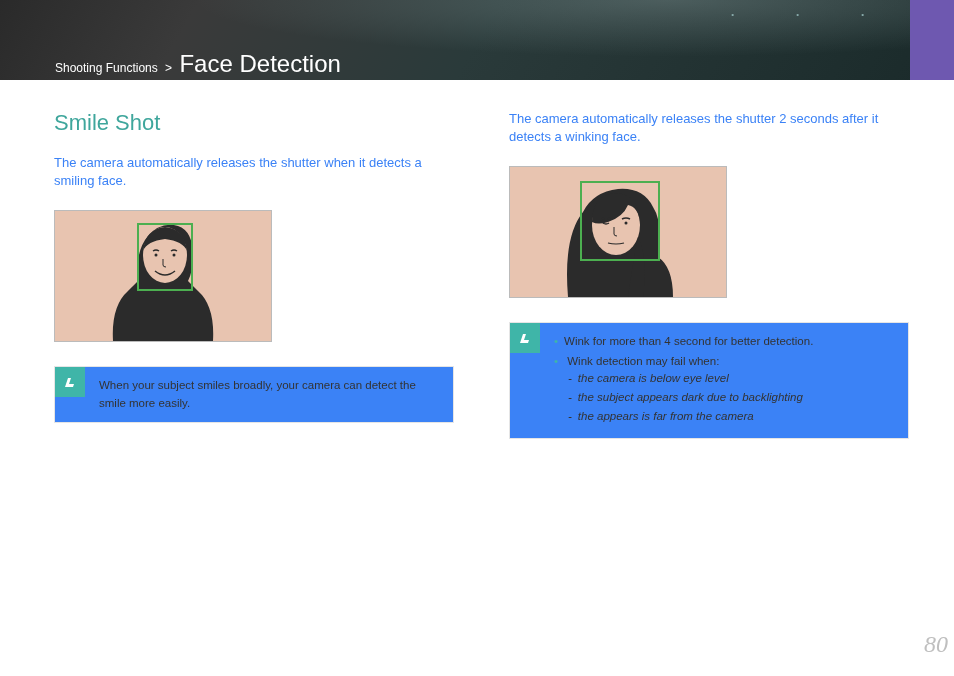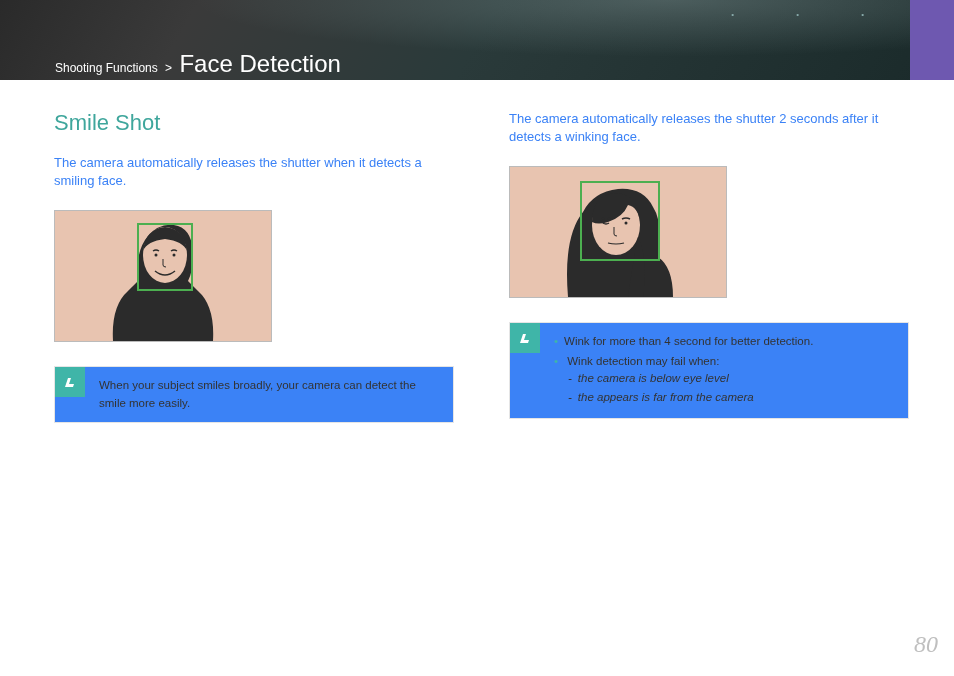--- a/index.html
+++ b/index.html
@@ -29,21 +29,21 @@
 .note-icon svg { display: block; }
 .note-body { padding: 10px 14px 10px 14px; line-height: 1.5; }
 .note-single .note-body { padding: 10px 14px; display: flex; align-items: center; min-height: 30px; }
 .note-single .note-icon { align-self: flex-start; }
 .note-body ul { list-style: none; }
 .note-body ul > li::before { content: '•'; color: #3fb5a8; margin-right: 6px; }
 .note-body ul ul > li::before { content: '-'; color: #333; margin-right: 6px; }
 .note-body ul ul { margin-left: 14px; font-style: italic; }
 .note-body li { margin-bottom: 2px; }
 
-.page-number { position: absolute; right: 16px; bottom: 18px; font-family: Georgia, 'Times New Roman', serif; font-style: italic; font-size: 24px; color: #bfbfbf; font-weight: 400; }
+.page-number { position: absolute; right: 6px; bottom: 18px; font-family: Georgia, 'Times New Roman', serif; font-style: italic; font-size: 24px; color: #bfbfbf; font-weight: 400; }
 </style>
 </head>
 <body>
 
 <div class="header">
   <div class="tab"></div>
   <div class="dots">• • •</div>
   <div class="breadcrumb">
     <span>Shooting Functions</span>
     <span class="chev">&gt;</span>
@@ -102,20 +102,21 @@
             <path d="M3 13 L6 4 L9 4 L7 10 L12 10 L11 13 Z" fill="#fff"></path>
           </svg>
       </div>
       <div class="note-body">
         <ul>
           <li>Wink for more than 4 second for better detection.</li>
           <li>
             <span>Wink detection may fail when:</span>
             <ul>
               <li>the camera is below eye level</li>
+              <li>the subject appears dark due to backlighting</li>
               <li>the appears is far from the camera</li>
             </ul>
           </li>
         </ul>
       </div>
     </div>
   </div>
 </div>
 
 <div class="page-number">80</div>

